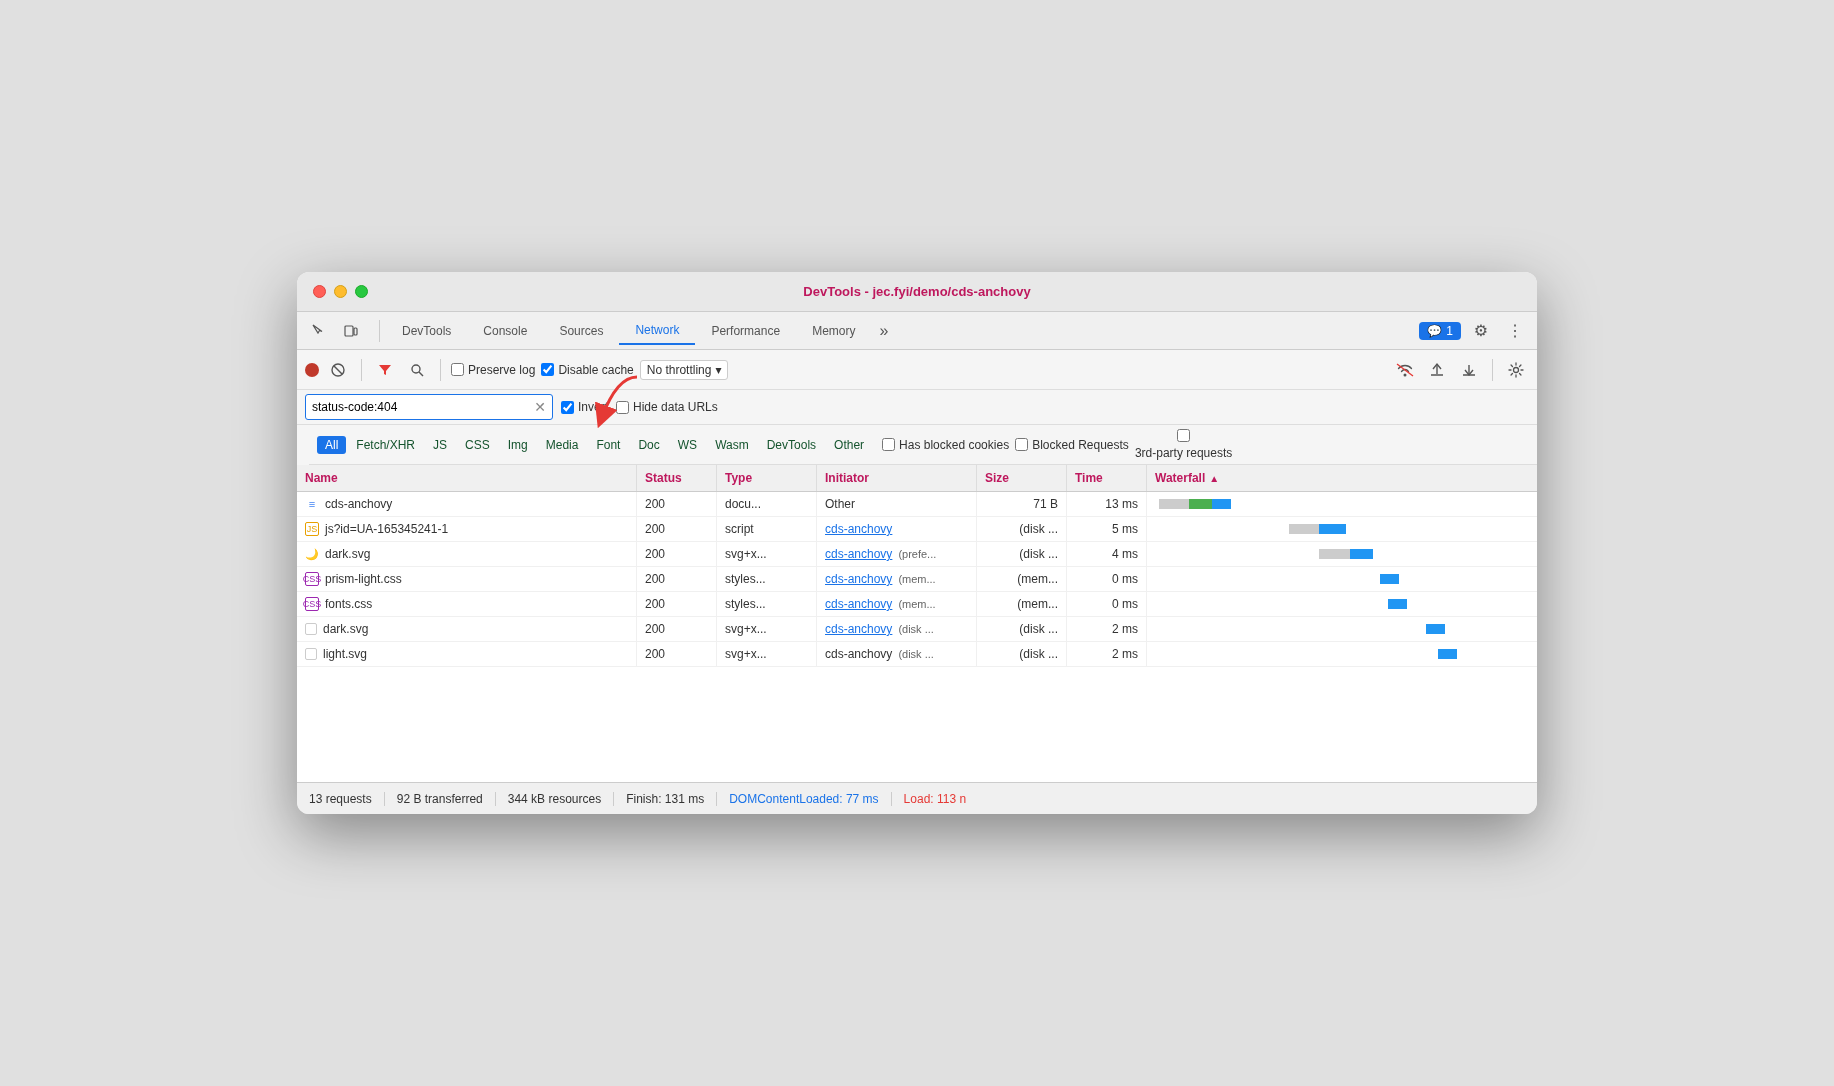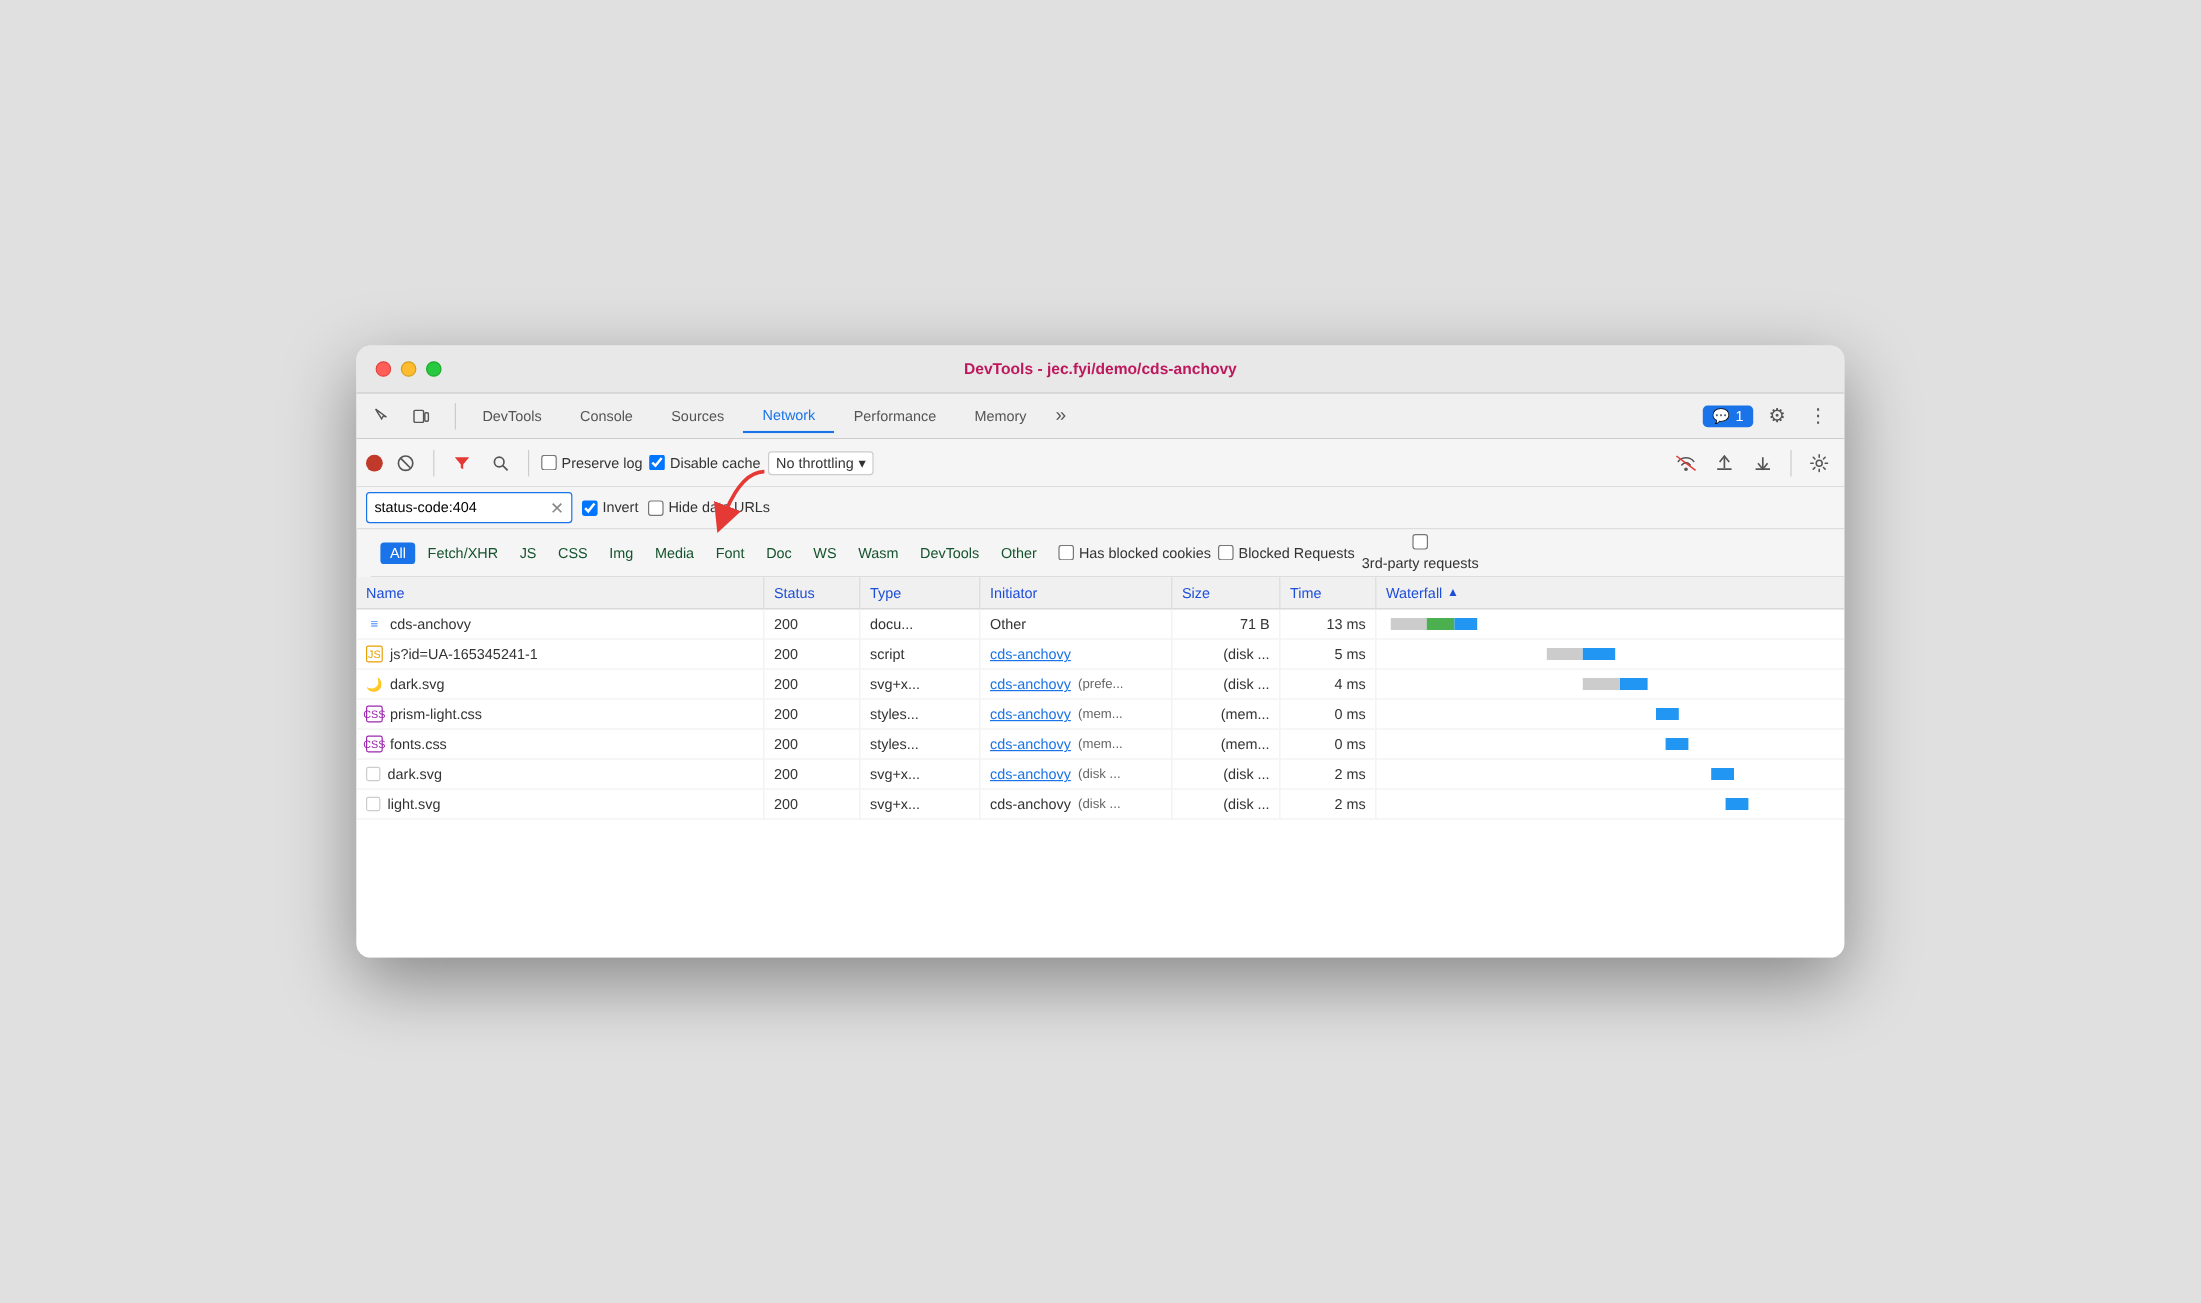--- a/index.html
+++ b/index.html
@@ -180,21 +180,21 @@
       gap: 8px;
       border-bottom: 1px solid #ddd;
     }
     .filter-input-wrap {
       display: flex;
       align-items: center;
       border: 1px solid #1a73e8;
       border-radius: 3px;
       background: white;
       padding: 2px 6px;
-      width: 172px;
+      width: 248px;
       height: 26px;
     }
     .filter-input-wrap input {
       border: none;
       outline: none;
       font-size: 12px;
       width: 100%;
       background: transparent;
     }
     .clear-btn {
@@ -235,22 +235,22 @@
       color: #333;
       cursor: pointer;
       margin-left: 8px;
     }
     .table-header {
       display: grid;
       grid-template-columns: 340px 80px 100px 160px 90px 80px 1fr;
       background: #f0f0f0;
       border-bottom: 1px solid #ccc;
       font-size: 12px;
-      font-weight: 400;
-      color: #1d4ed8;
+      font-weight: 700;
+      color: #be185d;
       padding: 0;
       text-align: center;
     }
     .th {
       padding: 6px 8px;
       border-right: 1px solid #ddd;
       white-space: nowrap;
       display: flex;
       align-items: center;
       gap: 4px;
@@ -711,13 +711,21 @@
           <span>2 ms</span>
         </div>
       <div class="td" style="padding:0 4px;">
         <div style="position:relative;width:100%;height:14px;">
           <div style="position:absolute;left:75%;width:5%;height:10px;top:2px;background:#2196f3;"></div>
         </div>
       </div>
     </div>
   </div>
 
+  <div class="status-bar">
+    <span class="status-item">13 requests</span>
+    <span class="status-item">92 B transferred</span>
+    <span class="status-item">344 kB resources</span>
+    <span class="status-item">Finish: 131 ms</span>
+    <span class="status-item status-blue">DOMContentLoaded: 77 ms</span>
+    <span class="status-item status-red">Load: 113 n</span>
+  </div>
 </div>
 
 </body></html>

